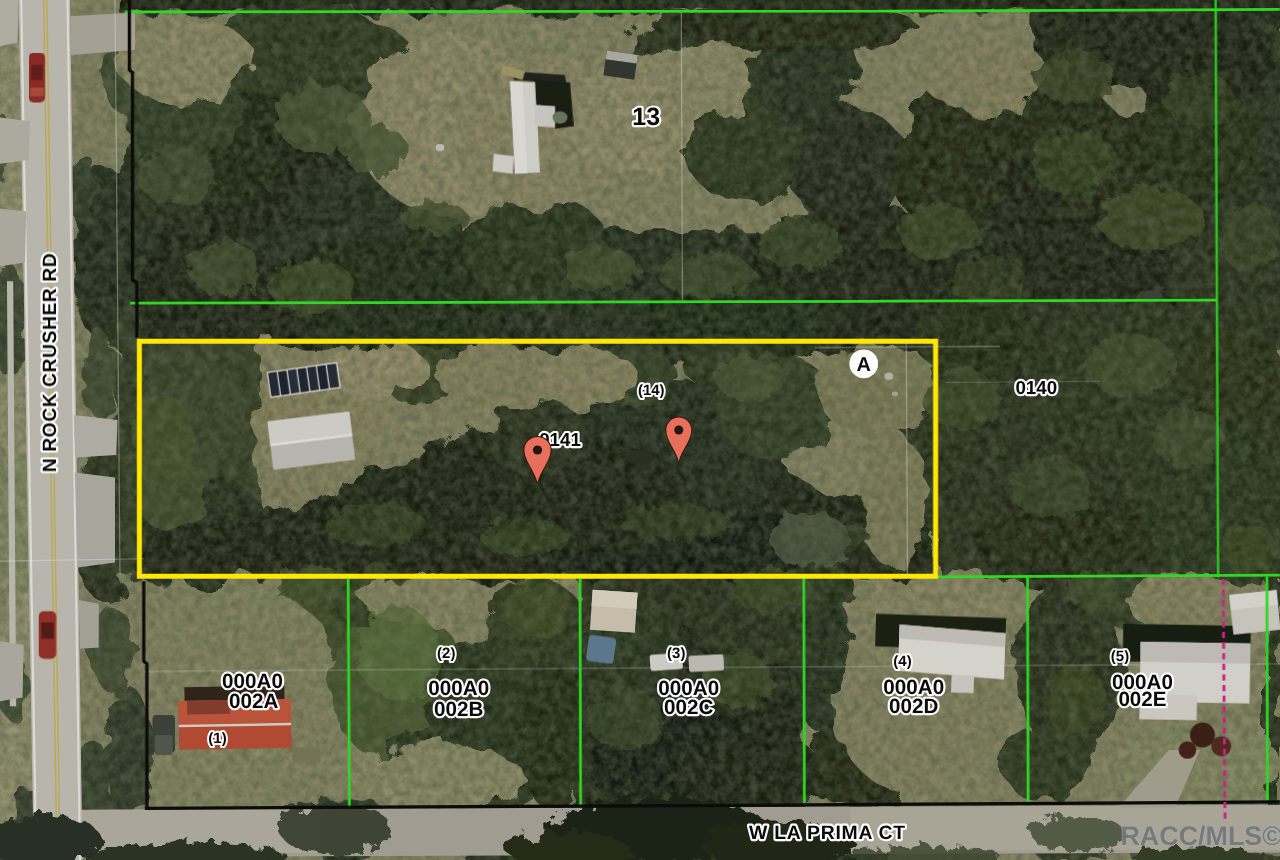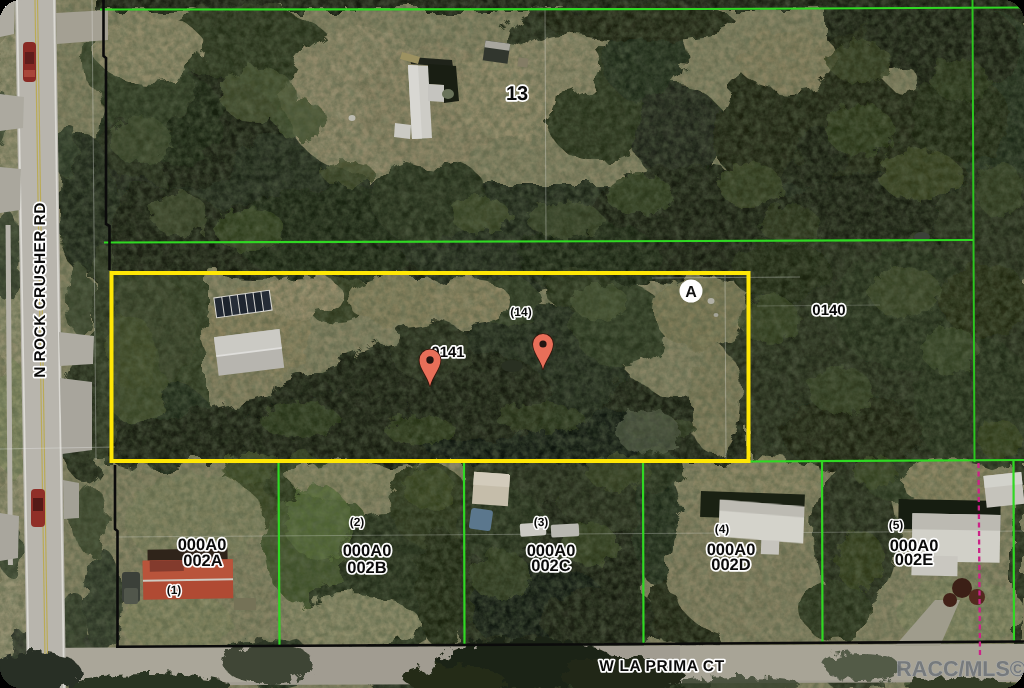--- a/index.html
+++ b/index.html
@@ -1,16 +1,16 @@
 <!DOCTYPE html>
 <html><head>
 <meta charset="utf-8">
 <style>
 html,body{margin:0;padding:0;background:#888;}
-#wrap{position:relative;width:1024px;height:688px;overflow:hidden;font-family:"Liberation Sans",sans-serif;border-radius:22px;}
+#wrap{position:relative;width:1024px;height:688px;overflow:hidden;font-family:"Liberation Sans",sans-serif;}
 svg{display:block}
 svg text{text-rendering:geometricPrecision;-webkit-font-smoothing:antialiased}
 </style>
 </head>
 <body>
 <div id="wrap">
 <svg width="1024" height="688" viewBox="0 0 1024 688" xmlns="http://www.w3.org/2000/svg">
 <defs>
 <filter id="rough" x="-20%" y="-20%" width="140%" height="140%">
   <feTurbulence type="fractalNoise" baseFrequency="0.045" numOctaves="3" seed="11" result="n"></feTurbulence>

